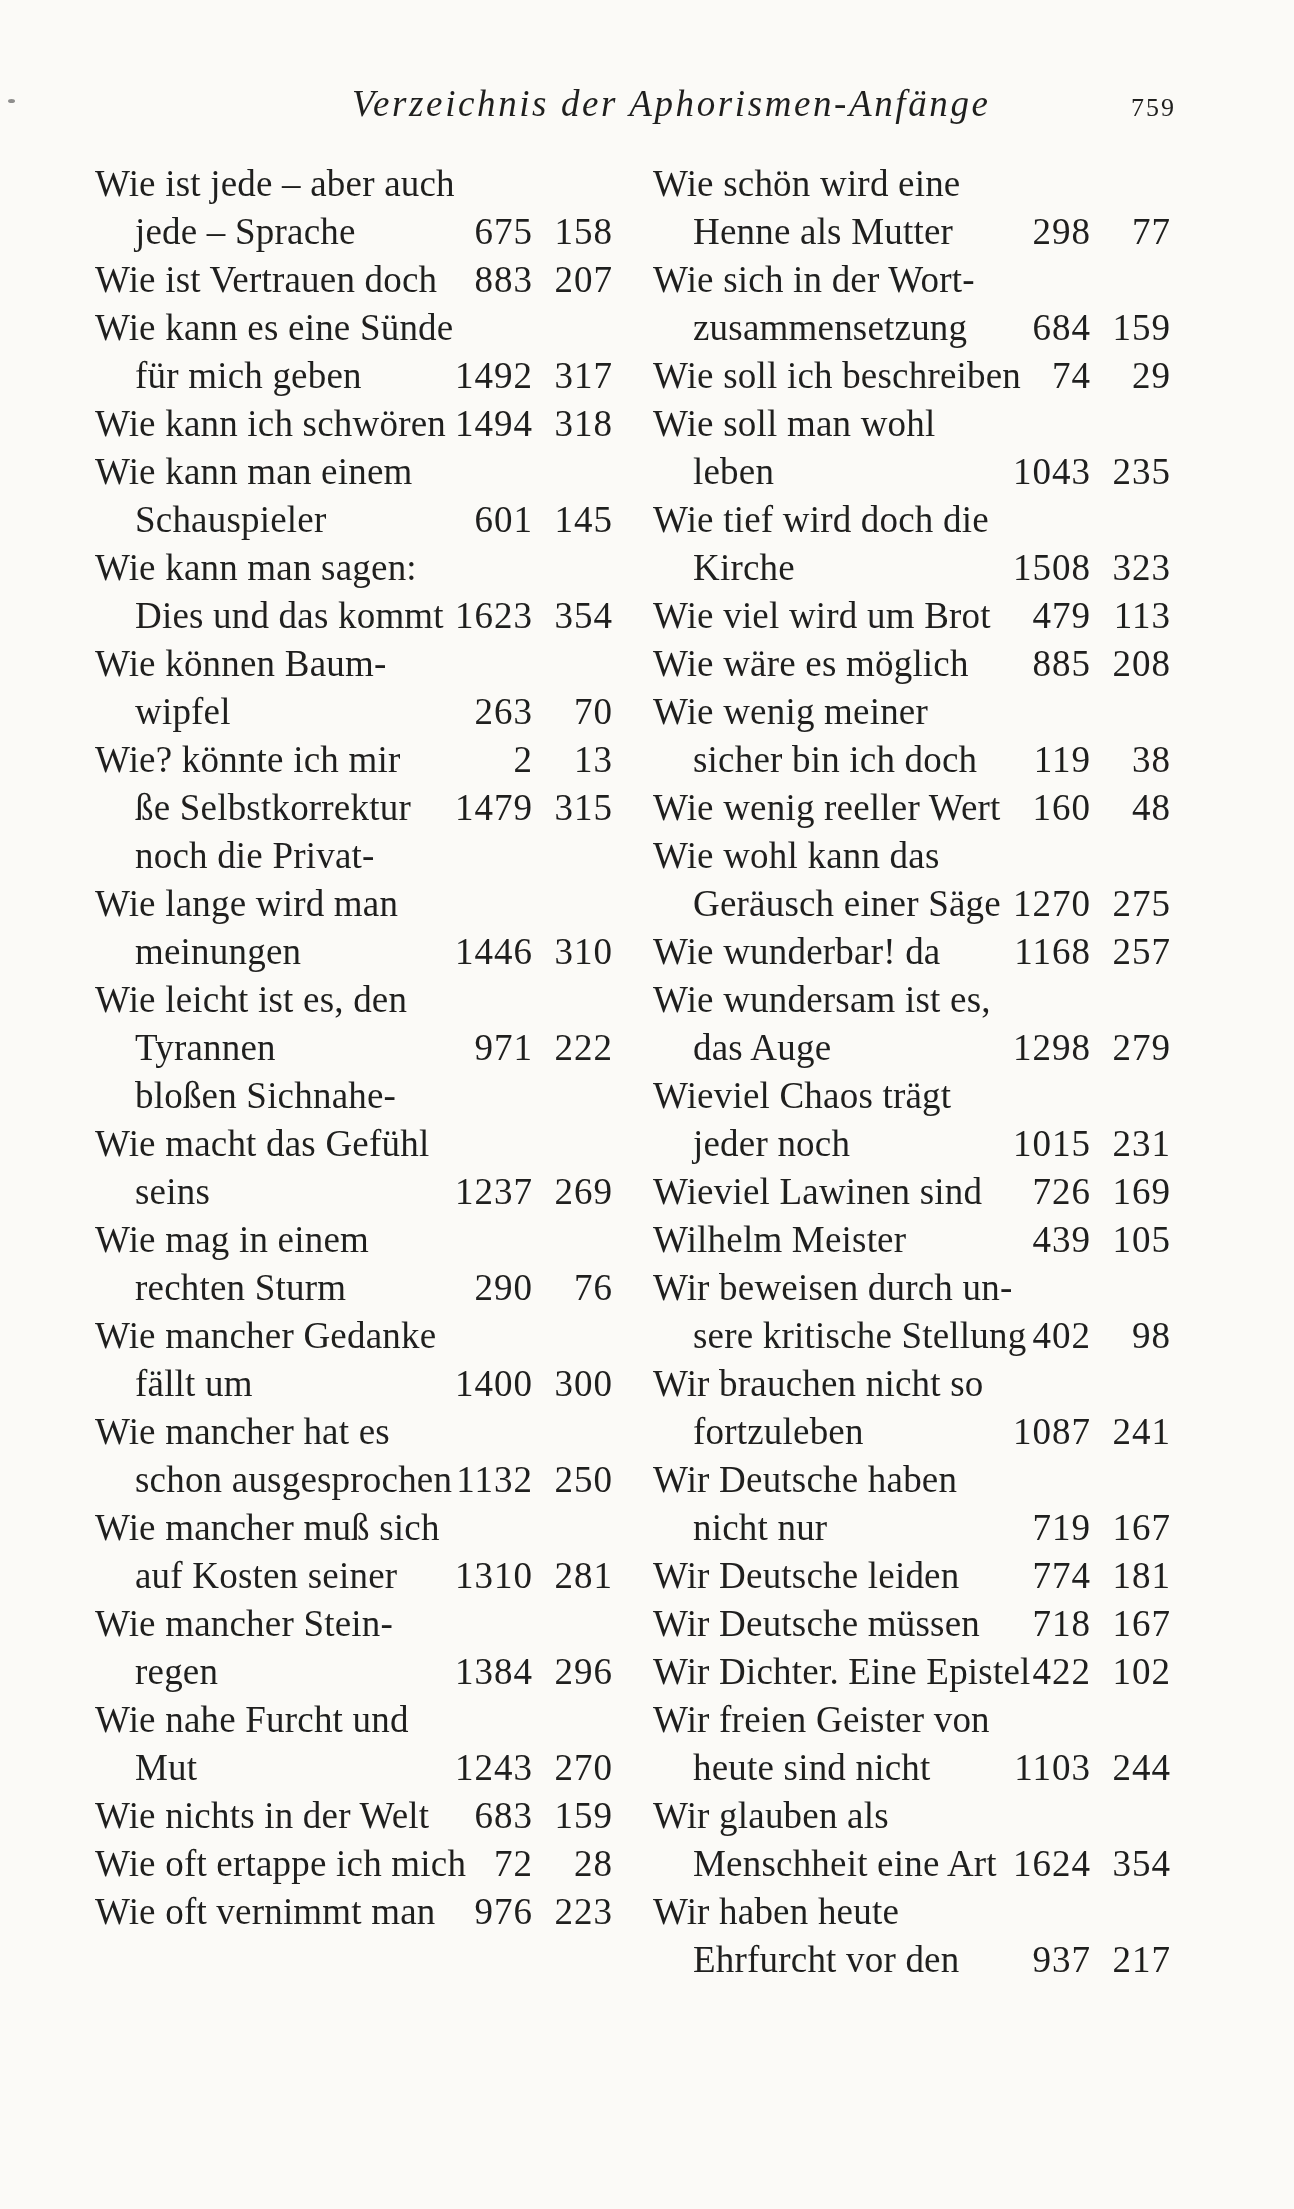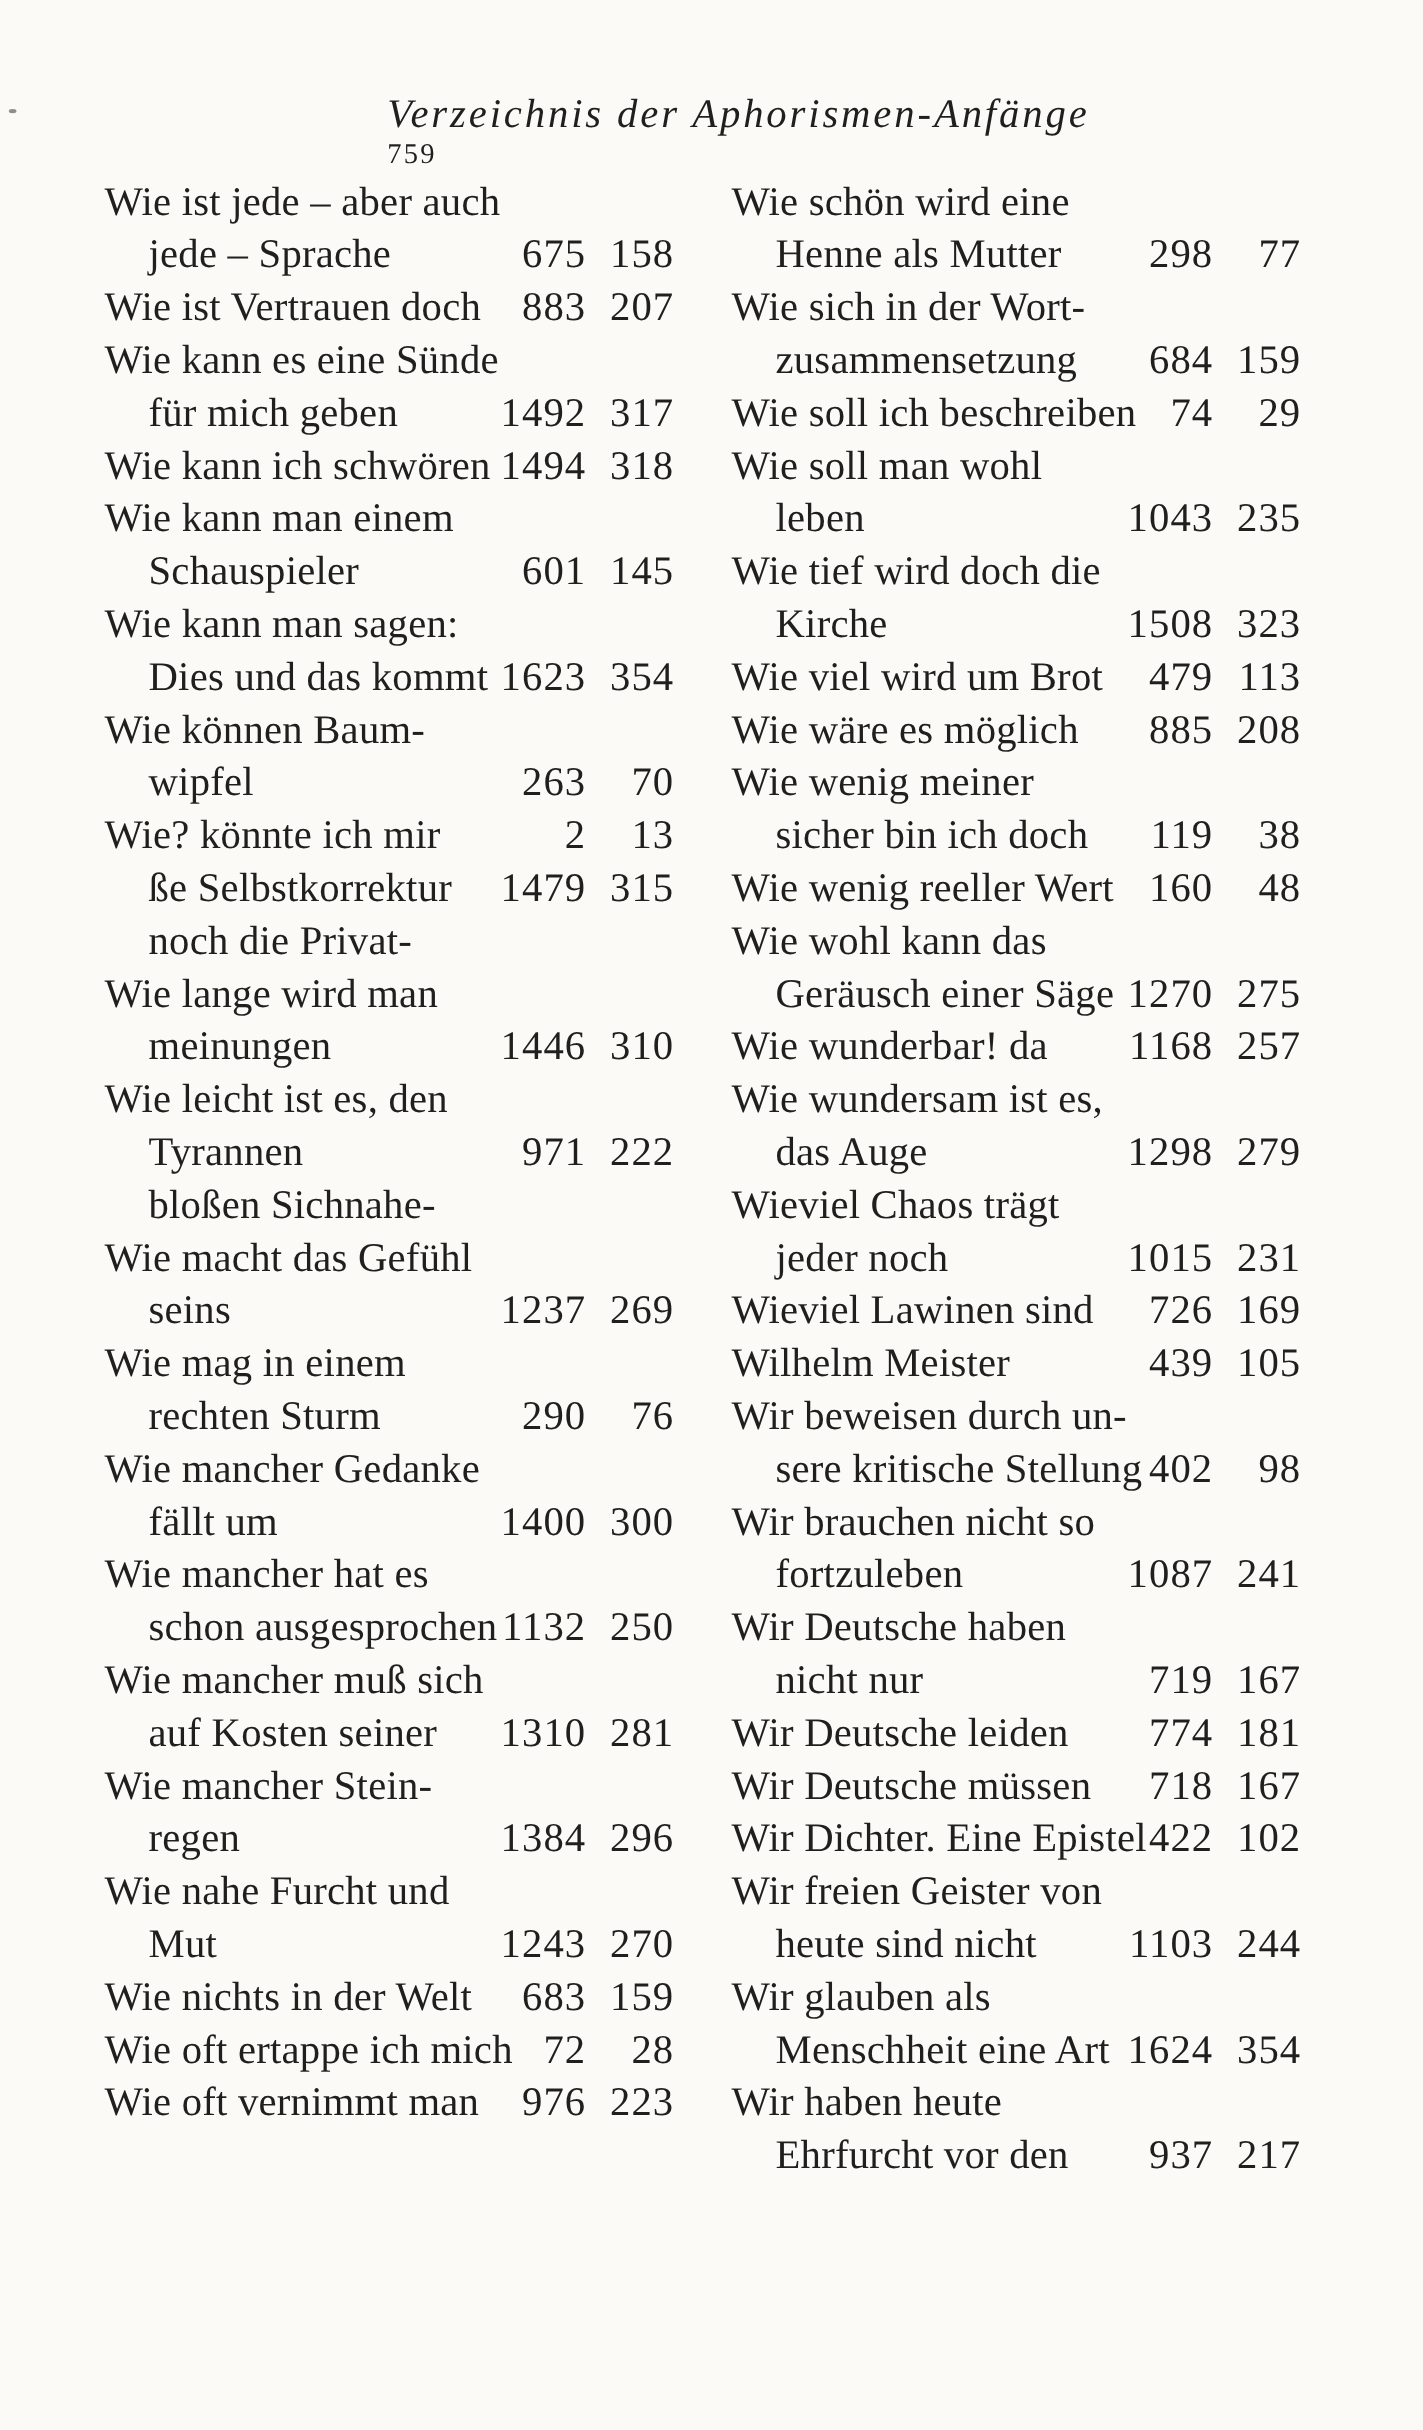--- a/index.html
+++ b/index.html
@@ -34,38 +34,37 @@
     opacity: .65;
   }
   .header {
     position: absolute;
     left: 352px;
     right: 118px;
     top: 82px;
     display: flex;
     justify-content: space-between;
     align-items: baseline;
-    flex-direction: column;
   }
   .title {
     font-style: italic;
     font-size: 37px;
     letter-spacing: 2.6px;
     white-space: nowrap;
   }
   .pagenum {
     font-size: 26px;
     letter-spacing: 2px;
   }
   .content {
     position: absolute;
     left: 95px;
     top: 160px;
     display: flex;
-    gap: 52px;
+    gap: 40px;
   }
   .col {
     width: 518px;
   }
   .line {
     display: flex;
     align-items: baseline;
     font-size: 37px;
     line-height: 48px;
     white-space: nowrap;

